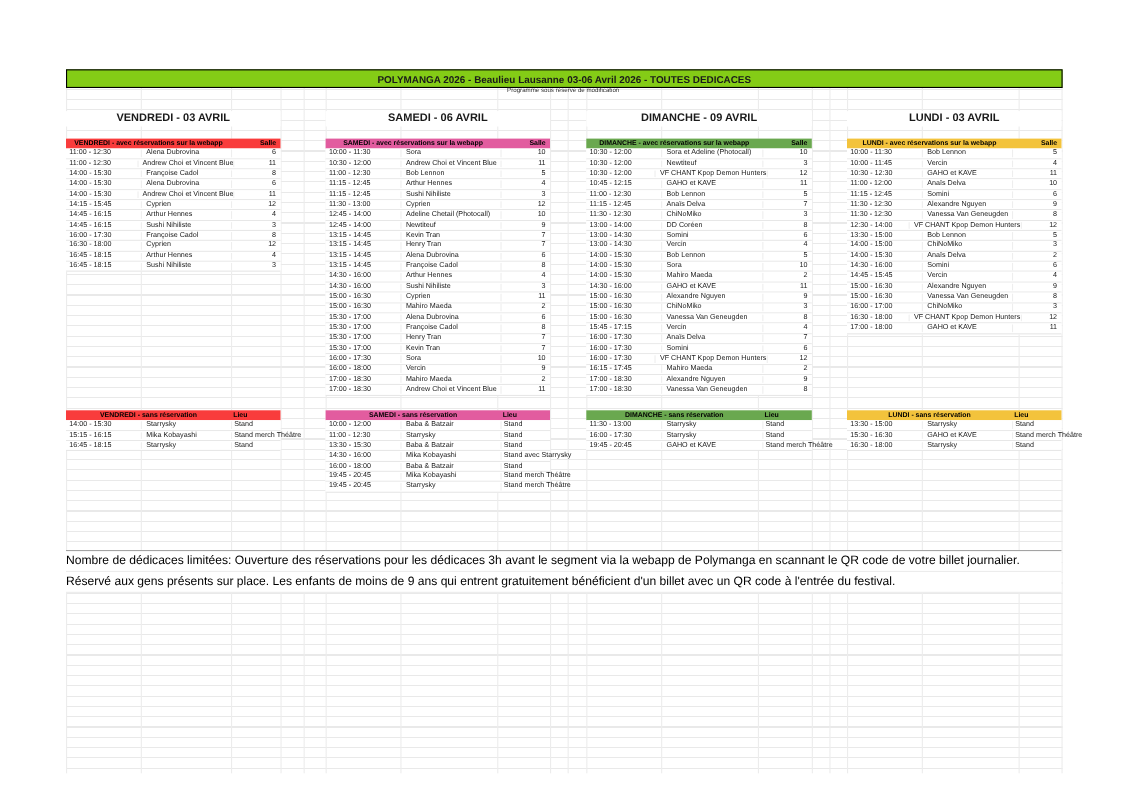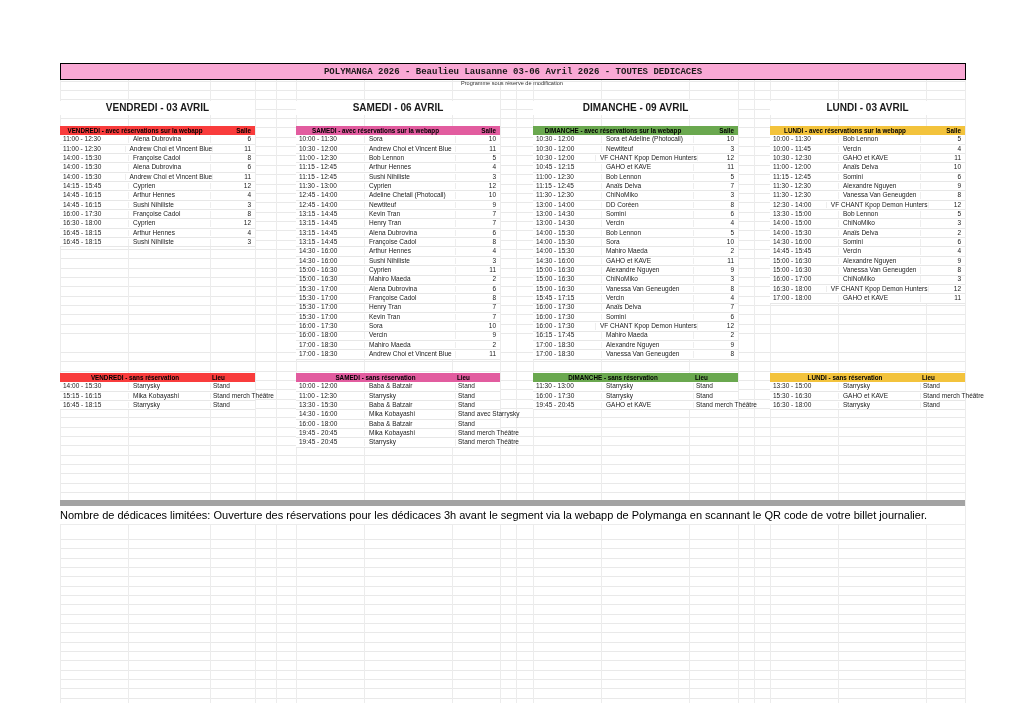--- a/index.html
+++ b/index.html
@@ -22,23 +22,23 @@
       linear-gradient(#ececec,#ececec),linear-gradient(#ececec,#ececec),
       linear-gradient(#ececec,#ececec),linear-gradient(#ececec,#ececec),
       linear-gradient(#ececec,#ececec),
       repeating-linear-gradient(to bottom,transparent 0,transparent 8.35px,#e9e9e9 8.35px,#e9e9e9 9.35px);
     background-repeat:no-repeat,no-repeat,no-repeat,no-repeat,no-repeat,no-repeat,no-repeat,no-repeat,no-repeat,no-repeat,no-repeat,no-repeat,no-repeat,no-repeat,no-repeat,no-repeat,no-repeat,no-repeat,no-repeat,repeat;
     background-size:1px 100%,1px 100%,1px 100%,1px 100%,1px 100%,1px 100%,1px 100%,1px 100%,1px 100%,1px 100%,1px 100%,1px 100%,1px 100%,1px 100%,1px 100%,1px 100%,1px 100%,1px 100%,1px 100%,auto;
     background-position:0 0,68px 0,150px 0,195px 0,216px 0,236px 0,304px 0,392px 0,440px 0,456px 0,473px 0,541px 0,629px 0,678px 0,694px 0,710px 0,778px 0,866px 0,905px 0,0 0;
   }
   .title-row{
     position:absolute;left:60px;top:63px;width:904px;height:15px;
-    border:1px solid #000;background:#f9a8d4;
+    border:1px solid #000;background:#84cc16;
     display:flex;align-items:center;justify-content:center;
-    font-weight:bold;font-size:9px;white-space:nowrap;font-family:Liberation Mono, monospace;
+    font-weight:bold;font-size:9px;white-space:nowrap;
   }
   .subtitle{
     position:absolute;left:60px;top:80px;width:904px;
     text-align:center;font-size:5.6px;color:#333;background:transparent;
   }
   .day-col{position:absolute;top:85px;height:400px;}
   .day-title{
     height:14px;line-height:14px;text-align:center;
     font-weight:bold;font-size:10px;white-space:nowrap;background:#fff;margin-top:16px;
   }
@@ -54,21 +54,21 @@
   .th-right.left{text-align:left;padding-right:0;padding-left:2px;}
   .row{
     display:flex;align-items:center;height:9.35px;box-sizing:border-box;
     background:#fff;border-bottom:1px solid #e7e7e7;
     font-size:6.5px;line-height:1;white-space:nowrap;
   }
   .c-time{width:68px;padding-left:3px;box-sizing:border-box;}
   .c-name{flex:1;padding-left:4px;box-sizing:border-box;border-left:1px solid #eee;overflow:visible;}
   .c-salle{width:45px;text-align:right;padding-right:4px;box-sizing:border-box;border-left:1px solid #eee;}
   .c-lieu{width:45px;padding-left:2px;box-sizing:border-box;border-left:1px solid #eee;overflow:visible;}
-  .footer{position:absolute;left:60px;top:500px;width:905px;background:#fff;border-top:6px solid #a3a3a3;}
+  .footer{position:absolute;left:60px;top:500px;width:905px;background:#fff;border-top:1px solid #a3a3a3;}
   .footer-line{height:18px;line-height:18px;font-size:11px;border-bottom:1px solid #ececec;white-space:nowrap;overflow:visible;color:#000;}
 </style>
 </head>
 <body>
 
 <div class="grid-bg"></div>
 
 <div class="title-row">POLYMANGA 2026 - Beaulieu Lausanne 03-06 Avril 2026  - TOUTES DEDICACES</div>
 <div class="subtitle">Programme sous réserve de modification</div>
 
@@ -711,13 +711,14 @@
           <span class="c-time">16:30 - 18:00</span>
           <span class="c-name">Starrysky</span>
           <span class="c-lieu">Stand</span>
         </div>
       </div>
   </div>
 </div>
 
 <div class="footer">
   <div class="footer-line">Nombre de dédicaces limitées: Ouverture des réservations pour les dédicaces 3h avant le segment via la webapp de Polymanga en scannant le QR code de votre billet journalier.</div>
+  <div class="footer-line">Réservé aux gens présents sur place. Les enfants de moins de 9 ans qui entrent gratuitement bénéficient d'un billet avec un QR code à l'entrée du festival.</div>
 </div>
 
 </body></html>

